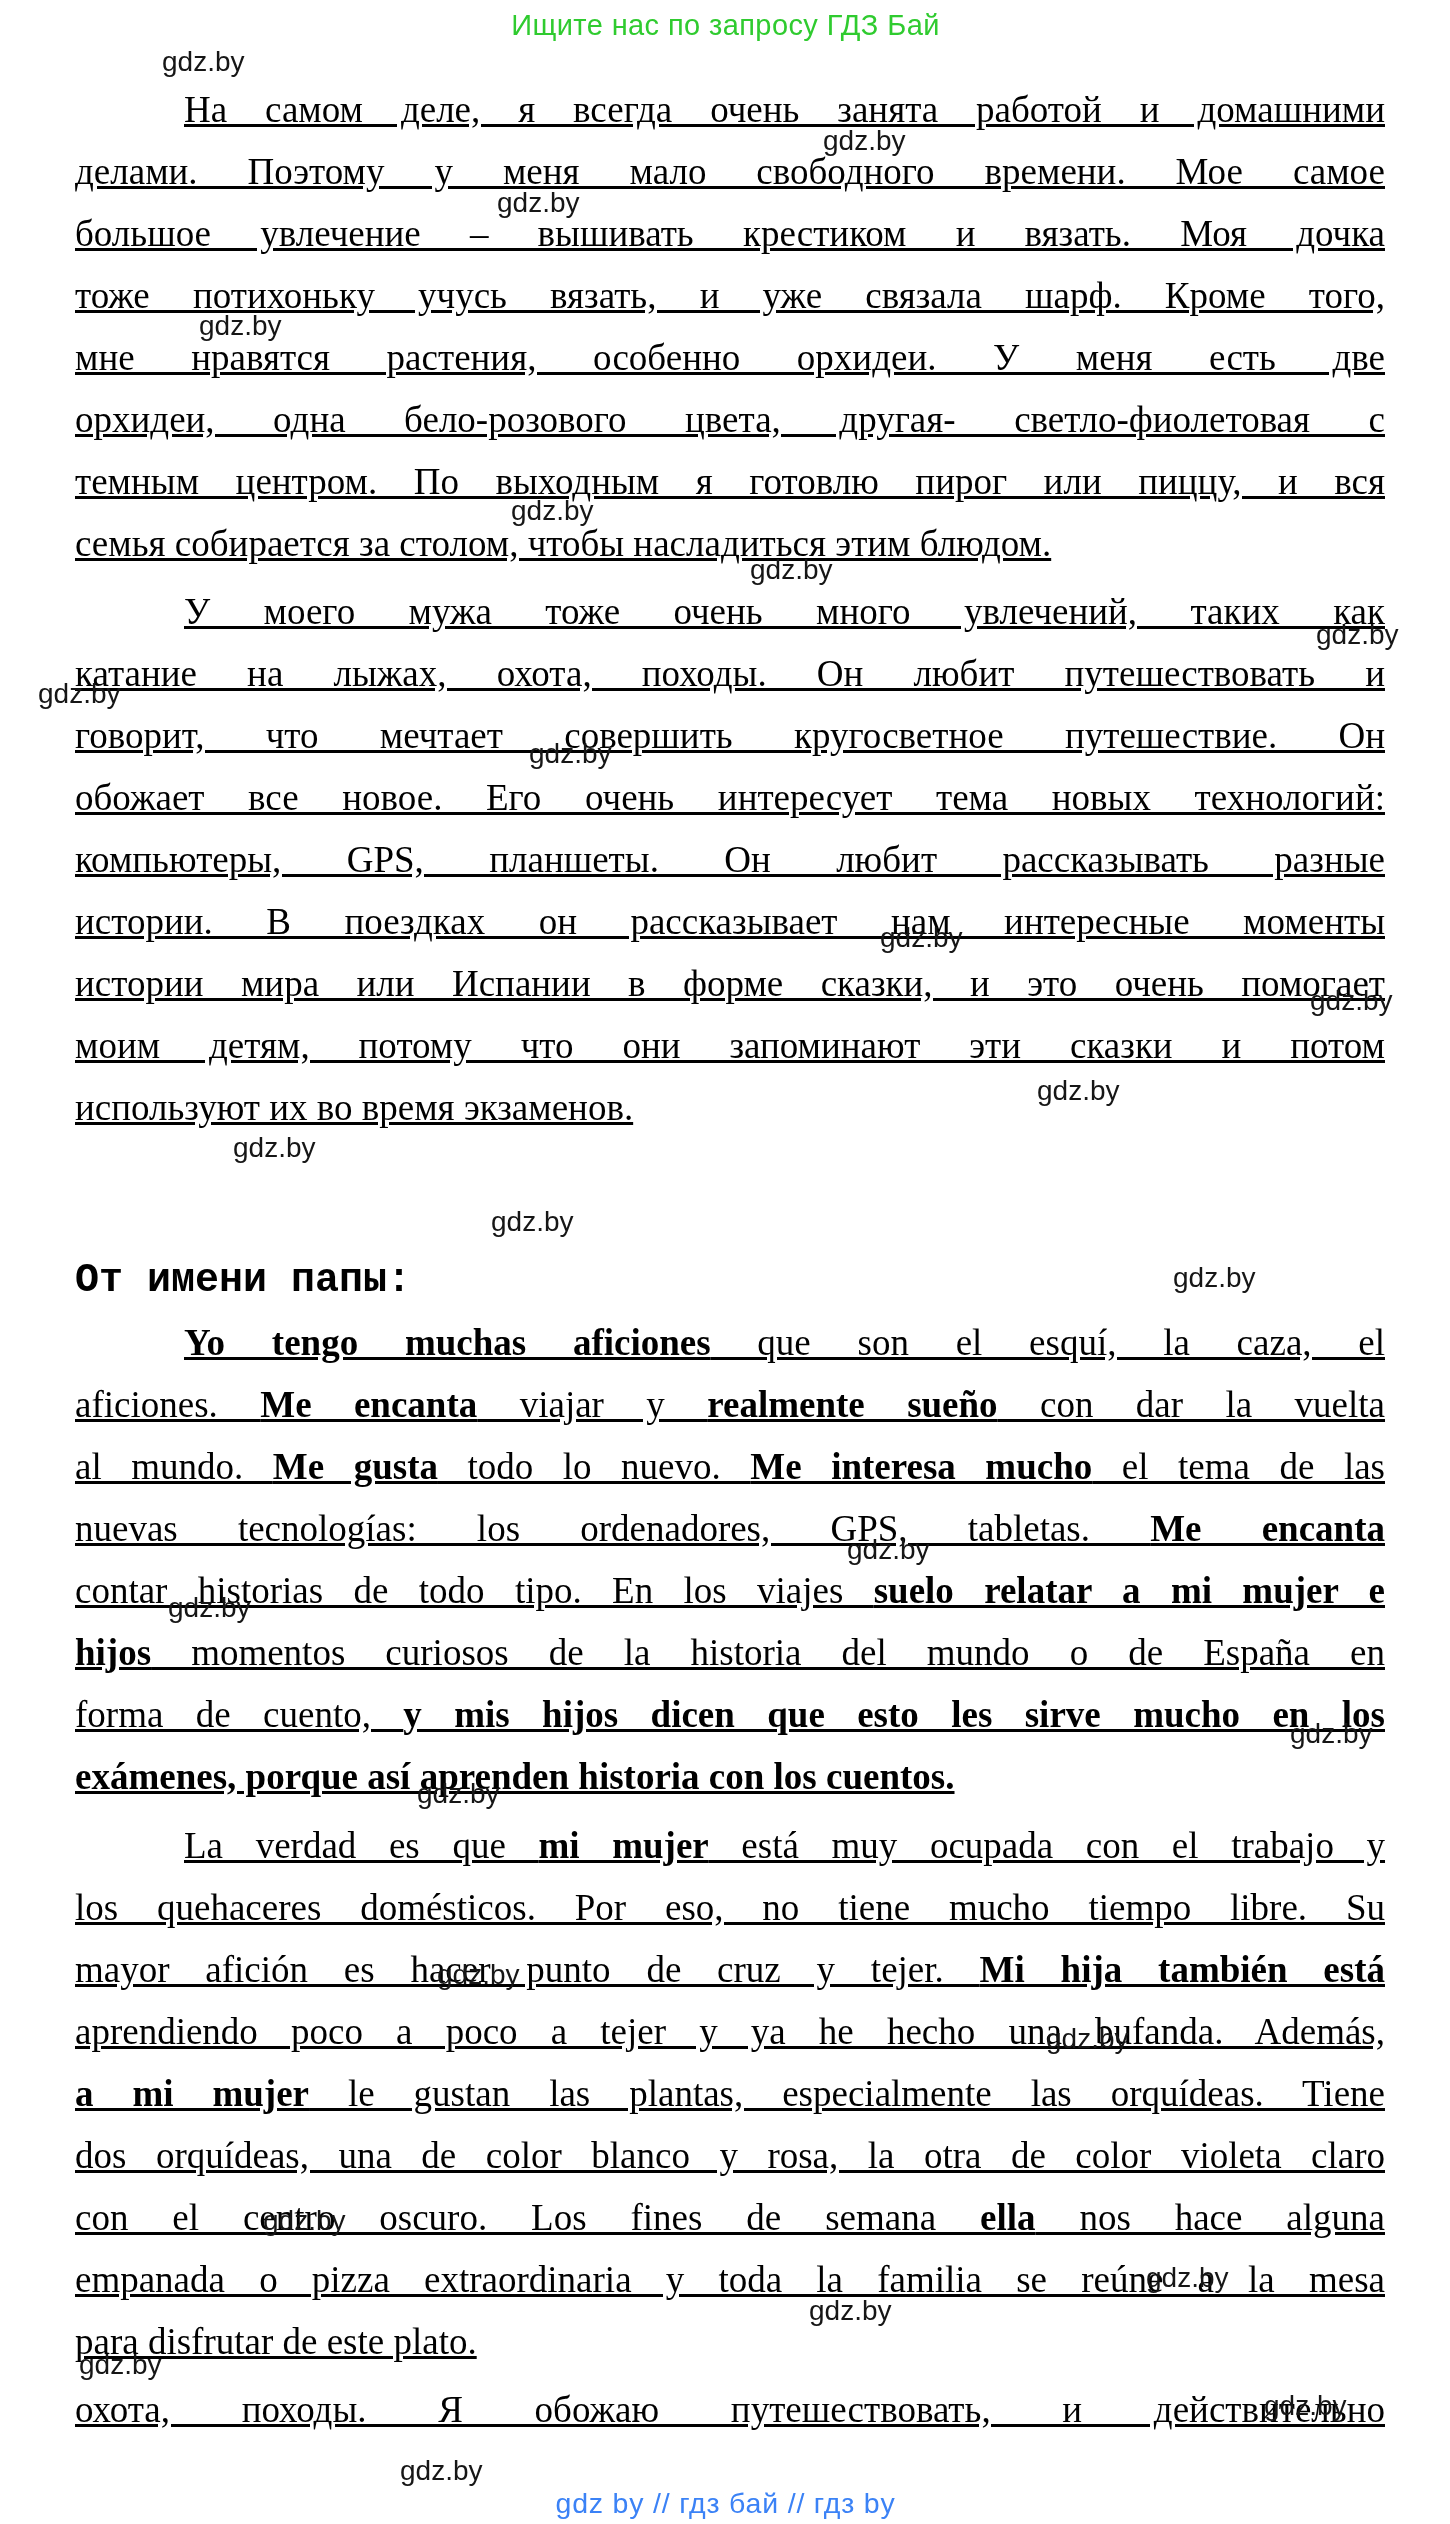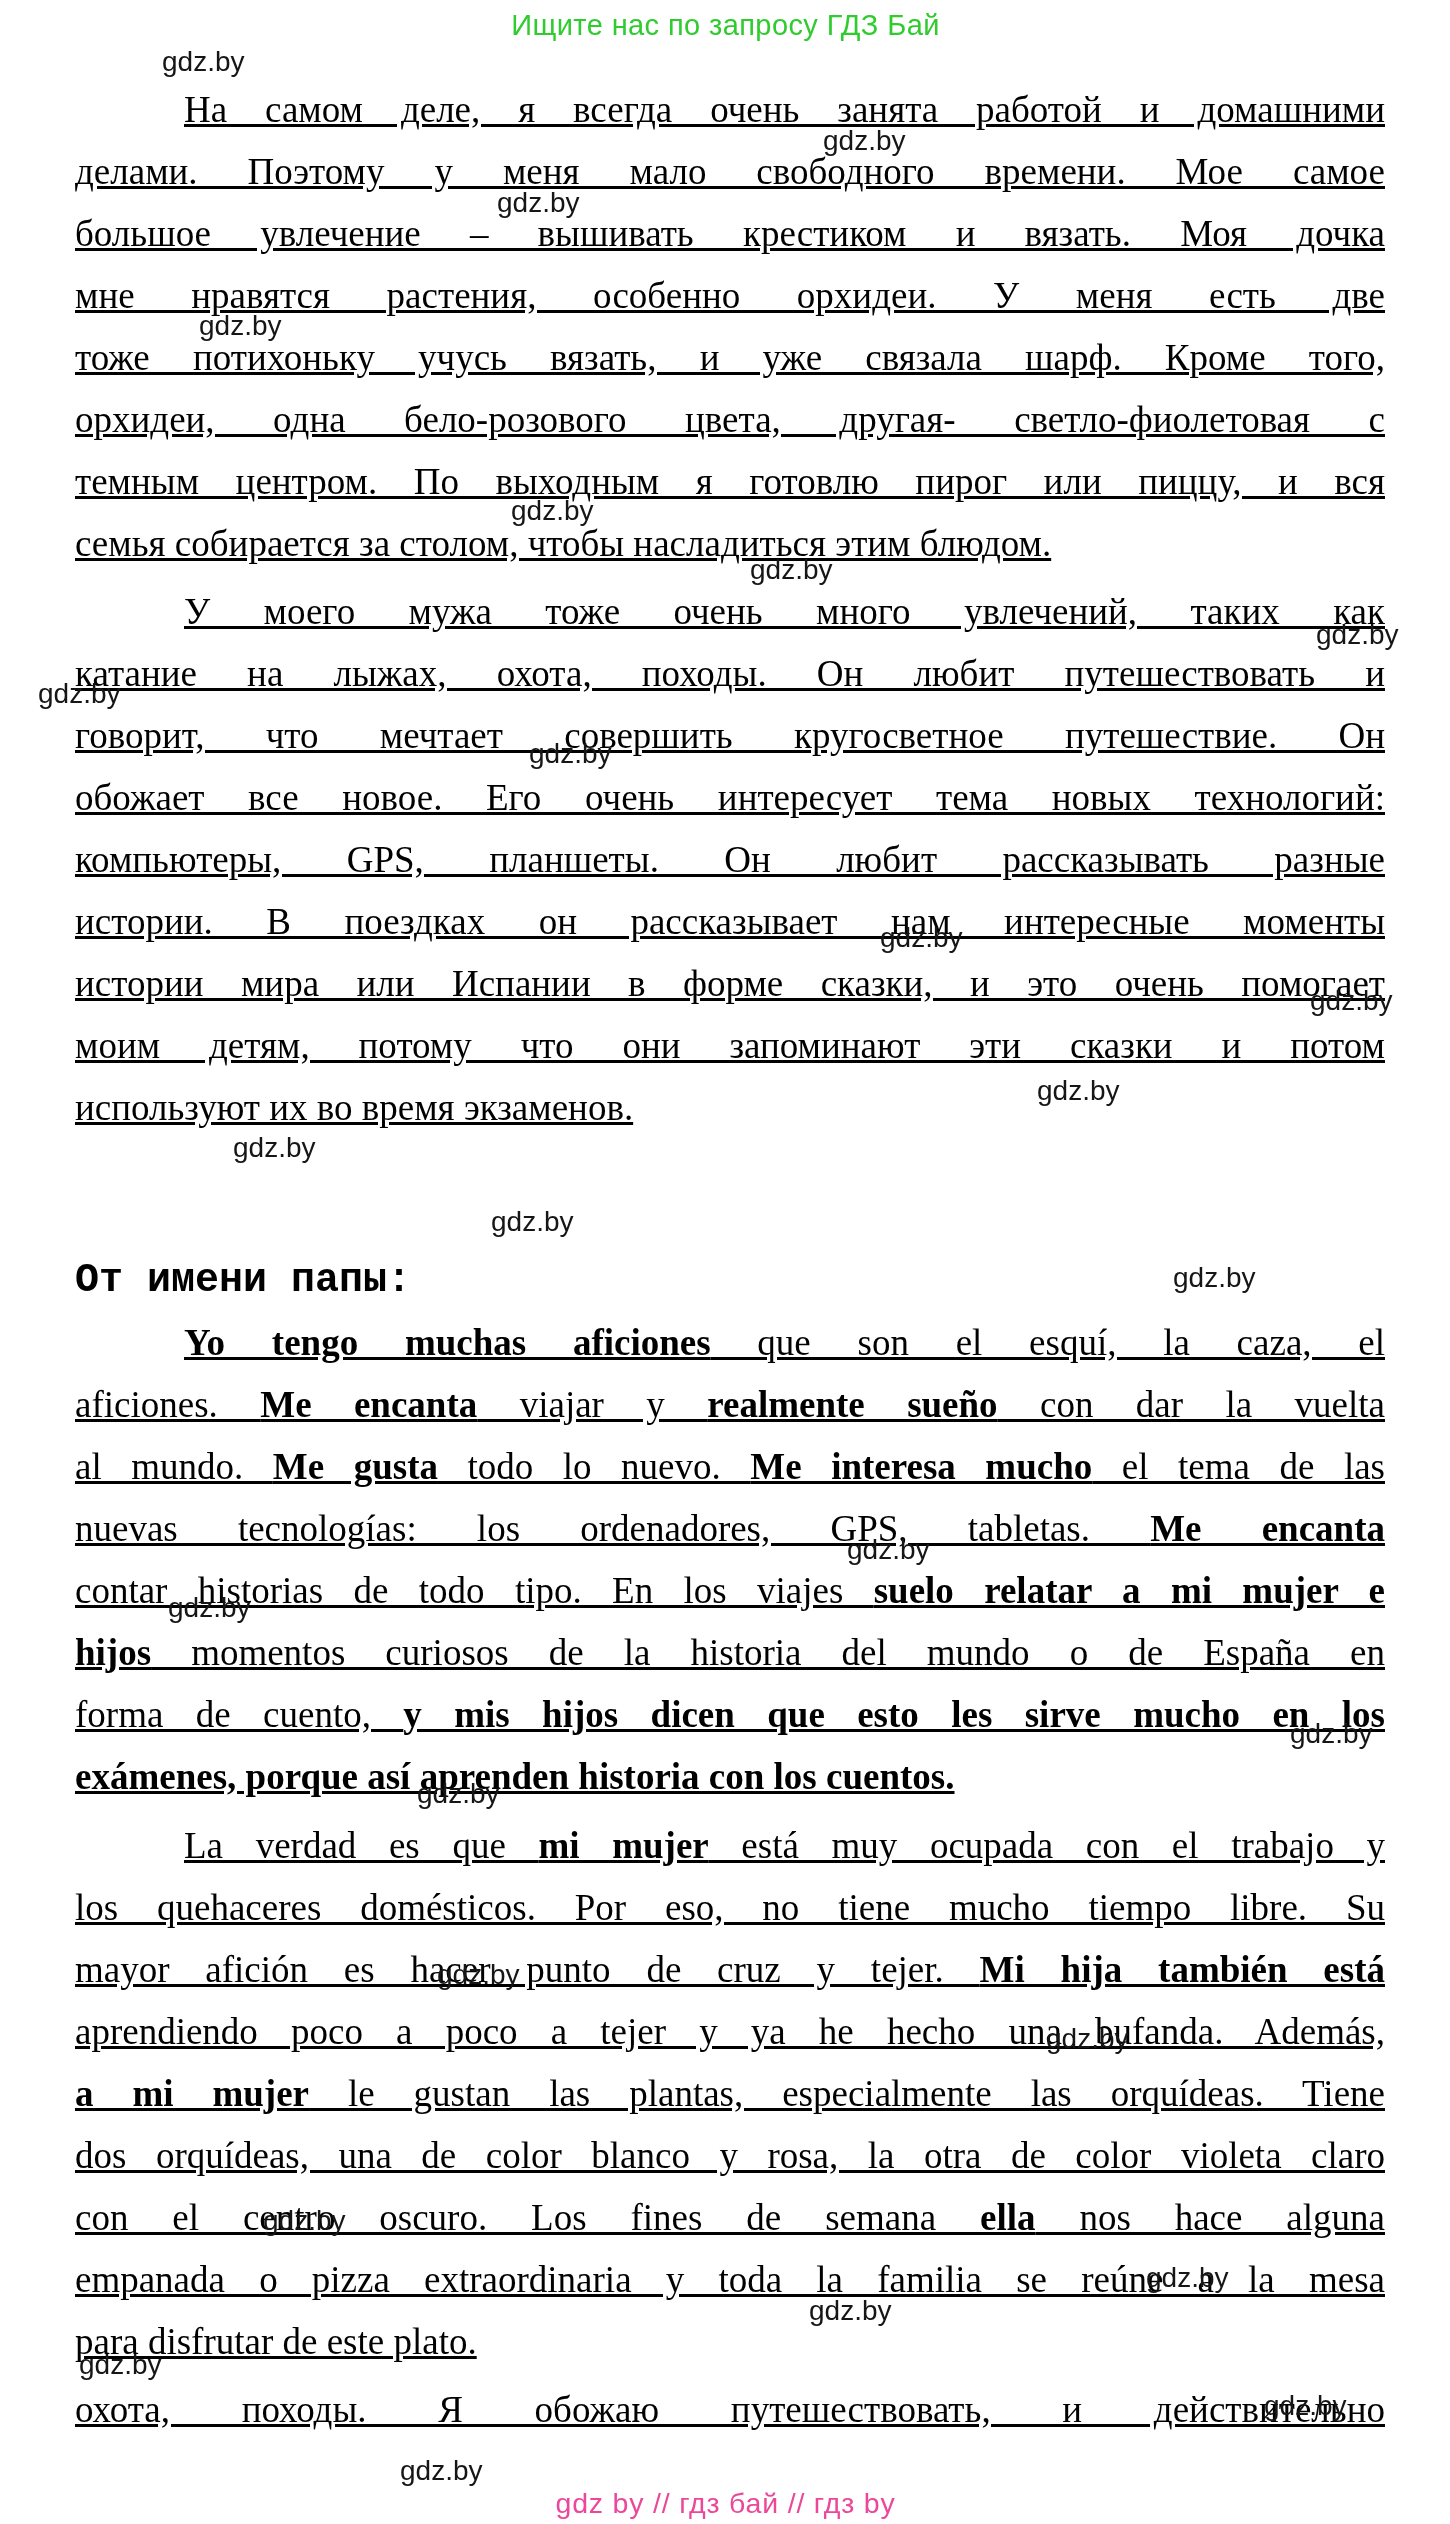--- a/index.html
+++ b/index.html
@@ -55,22 +55,22 @@
 </head>
 <body>
 
 <div class="banner" style="color: rgb(47, 203, 47);">Ищите нас по запросу ГДЗ Бай</div>
 
 <div class="doc">
     <div class="para">
       <div class="line just indent"><span>На самом деле, я всегда очень занята работой и домашними</span></div>
       <div class="line just"><span>делами. Поэтому у меня мало свободного времени. Мое самое</span></div>
       <div class="line just"><span>большое увлечение – вышивать крестиком и вязать. Моя дочка</span></div>
+      <div class="line just"><span>тоже потихоньку учусь вязать, и уже связала шарф. Кроме того,</span></div>
       <div class="line just"><span>мне нравятся растения, особенно орхидеи. У меня есть две</span></div>
-      <div class="line just"><span>тоже потихоньку учусь вязать, и уже связала шарф. Кроме того,</span></div>
       <div class="line just"><span>орхидеи, одна бело-розового цвета, другая- светло-фиолетовая с</span></div>
       <div class="line just"><span>темным центром. По выходным я готовлю пирог или пиццу, и вся</span></div>
       <div class="line"><span>семья собирается за столом, чтобы насладиться этим блюдом.</span></div>
     </div>
     <div class="para">
       <div class="line just indent"><span>У моего мужа тоже очень много увлечений, таких как</span></div>
       <div class="line just"><span>катание на лыжах, охота, походы. Он любит путешествовать и</span></div>
       <div class="line just"><span>говорит, что мечтает совершить кругосветное путешествие. Он</span></div>
       <div class="line just"><span>обожает все новое. Его очень интересует тема новых технологий:</span></div>
       <div class="line just"><span>компьютеры, GPS, планшеты. Он любит рассказывать разные</span></div>
@@ -129,14 +129,14 @@
     <span class="wm" style="left: 437px; top: 1959px; color: rgb(22, 22, 22);">gdz.by</span>
     <span class="wm" style="left: 1046px; top: 2023px; color: rgb(22, 22, 22);">gdz.by</span>
     <span class="wm" style="left: 263px; top: 2205px; color: rgb(22, 22, 22);">gdz.by</span>
     <span class="wm" style="left: 1146px; top: 2262px; color: rgb(22, 22, 22);">gdz.by</span>
     <span class="wm" style="left: 809px; top: 2295px; color: rgb(22, 22, 22);">gdz.by</span>
     <span class="wm" style="left: 79px; top: 2349px; color: rgb(22, 22, 22);">gdz.by</span>
     <span class="wm" style="left: 1264px; top: 2390px; color: rgb(22, 22, 22);">gdz.by</span>
     <span class="wm" style="left: 400px; top: 2455px; color: rgb(22, 22, 22);">gdz.by</span>
   </div>
 
-<div class="footer" style="color: #ec4899;">gdz by // гдз бай // гдз by</div>
+<div class="footer" style="color: #3b82f6;">gdz by // гдз бай // гдз by</div>
 
 
 </body></html>

